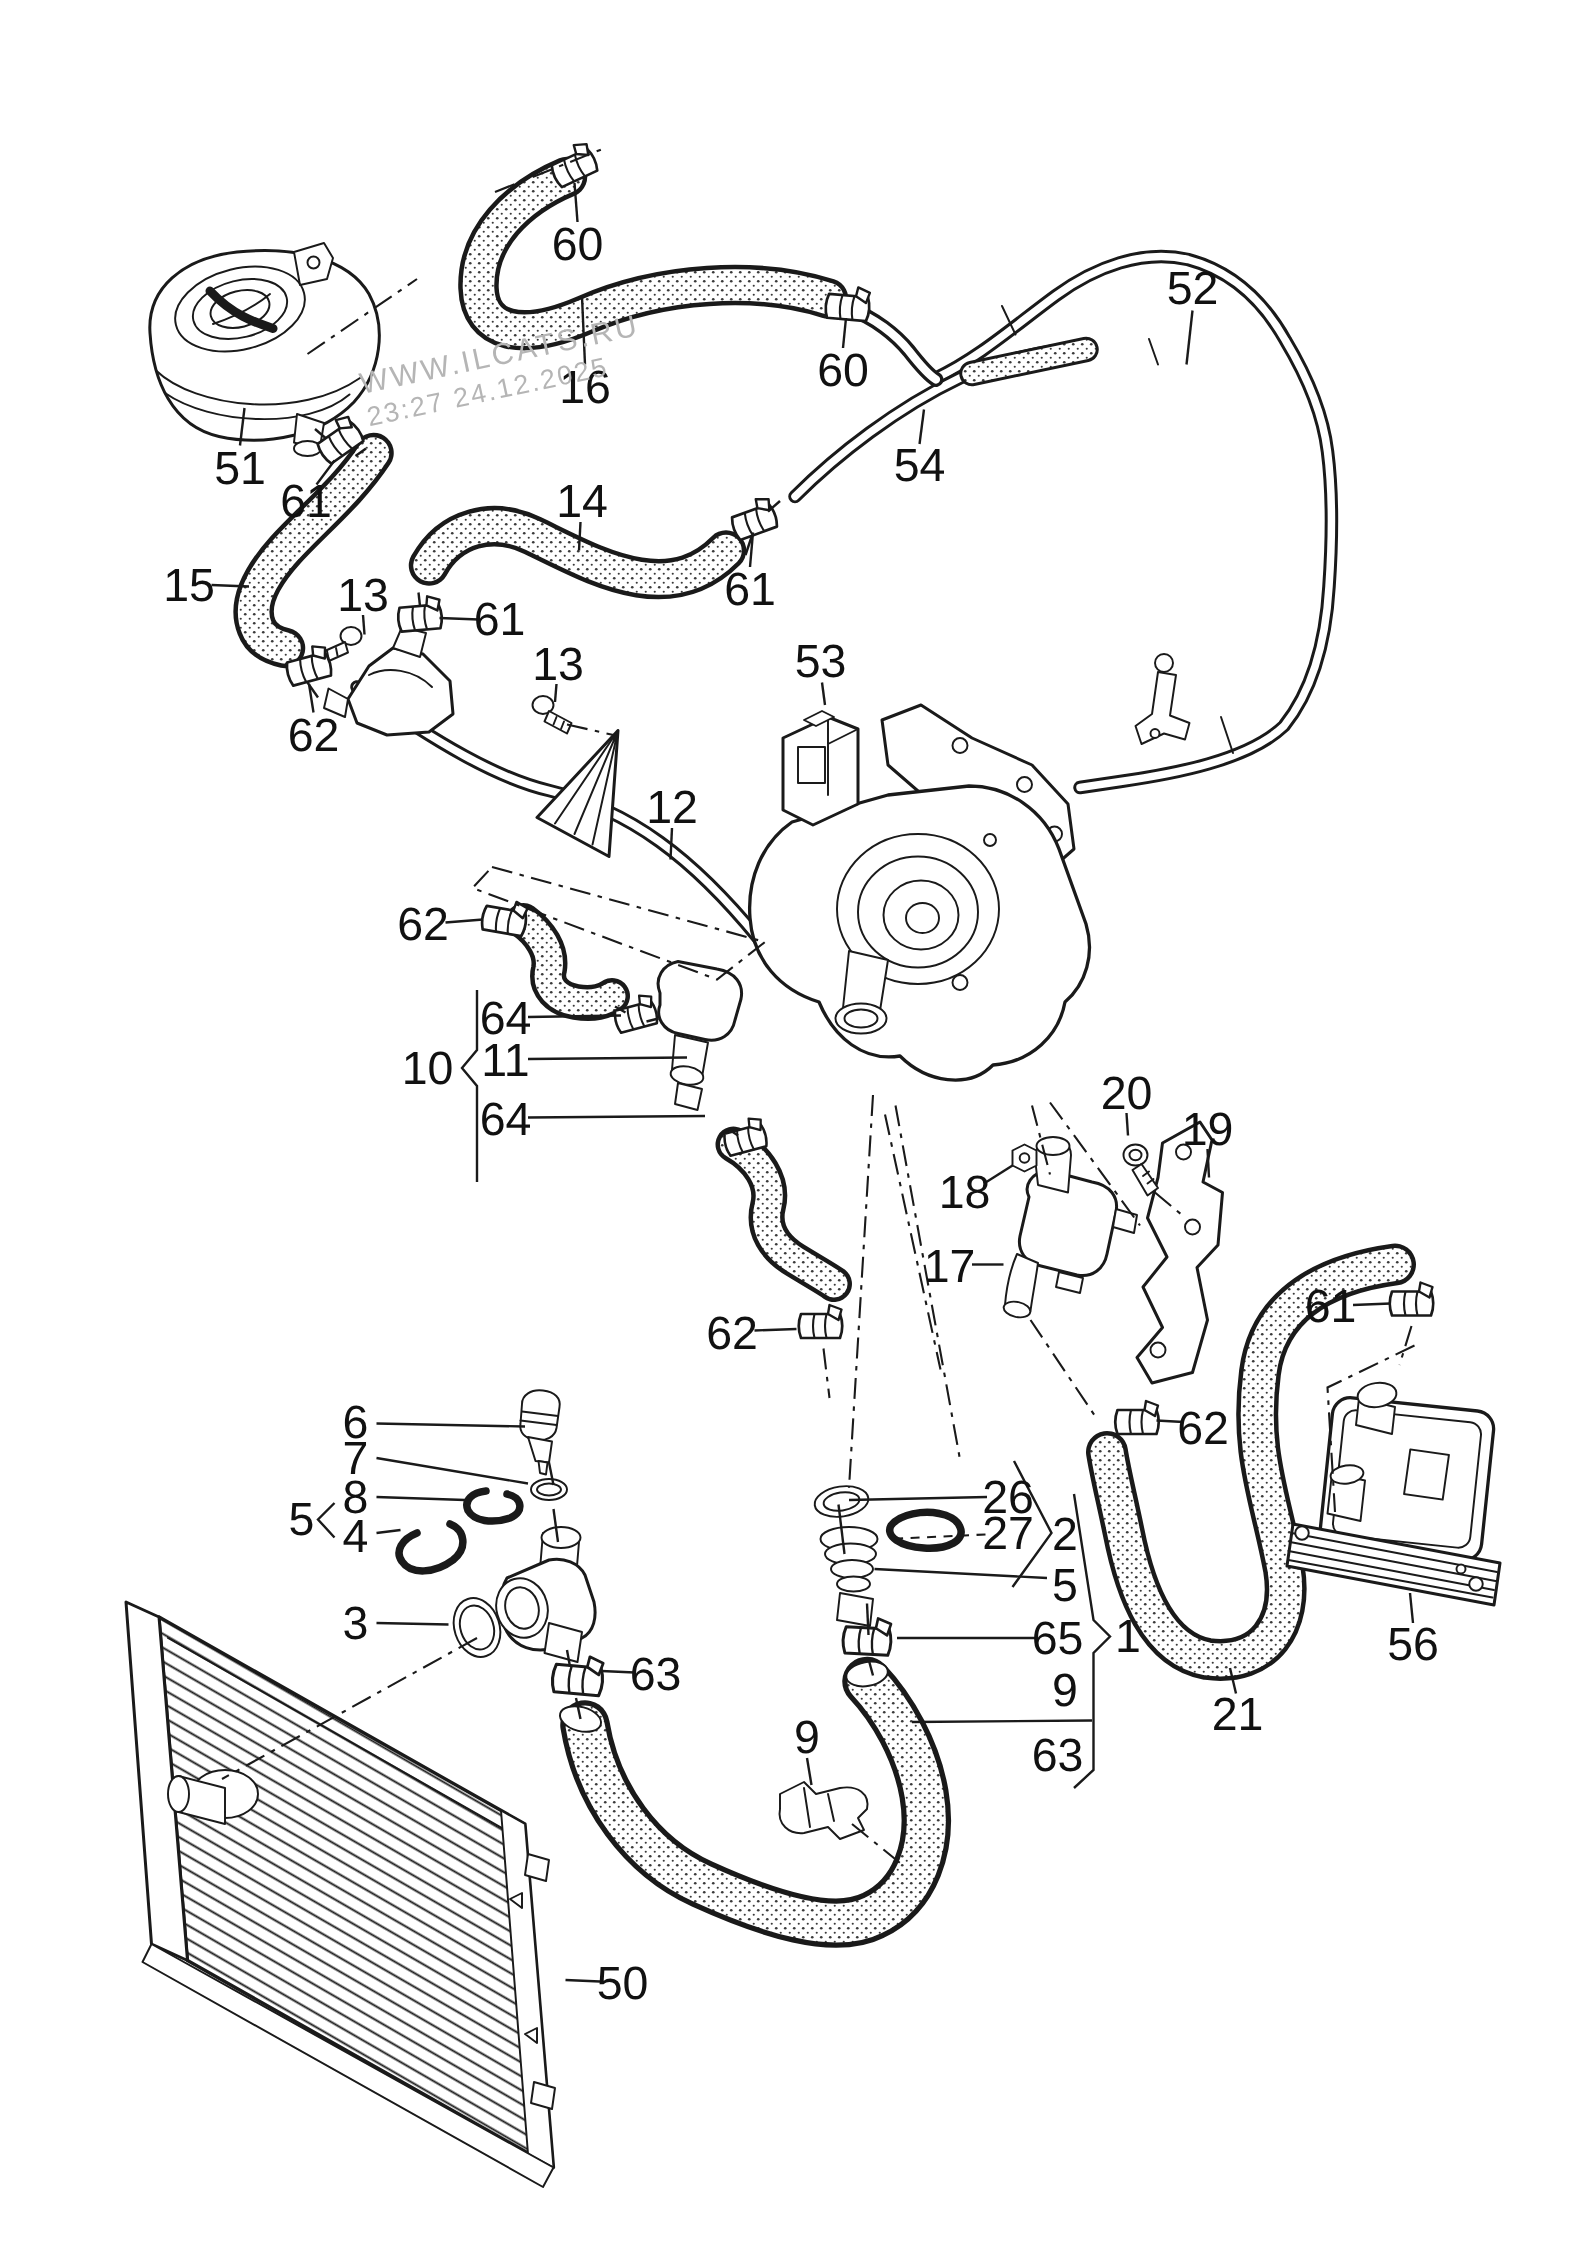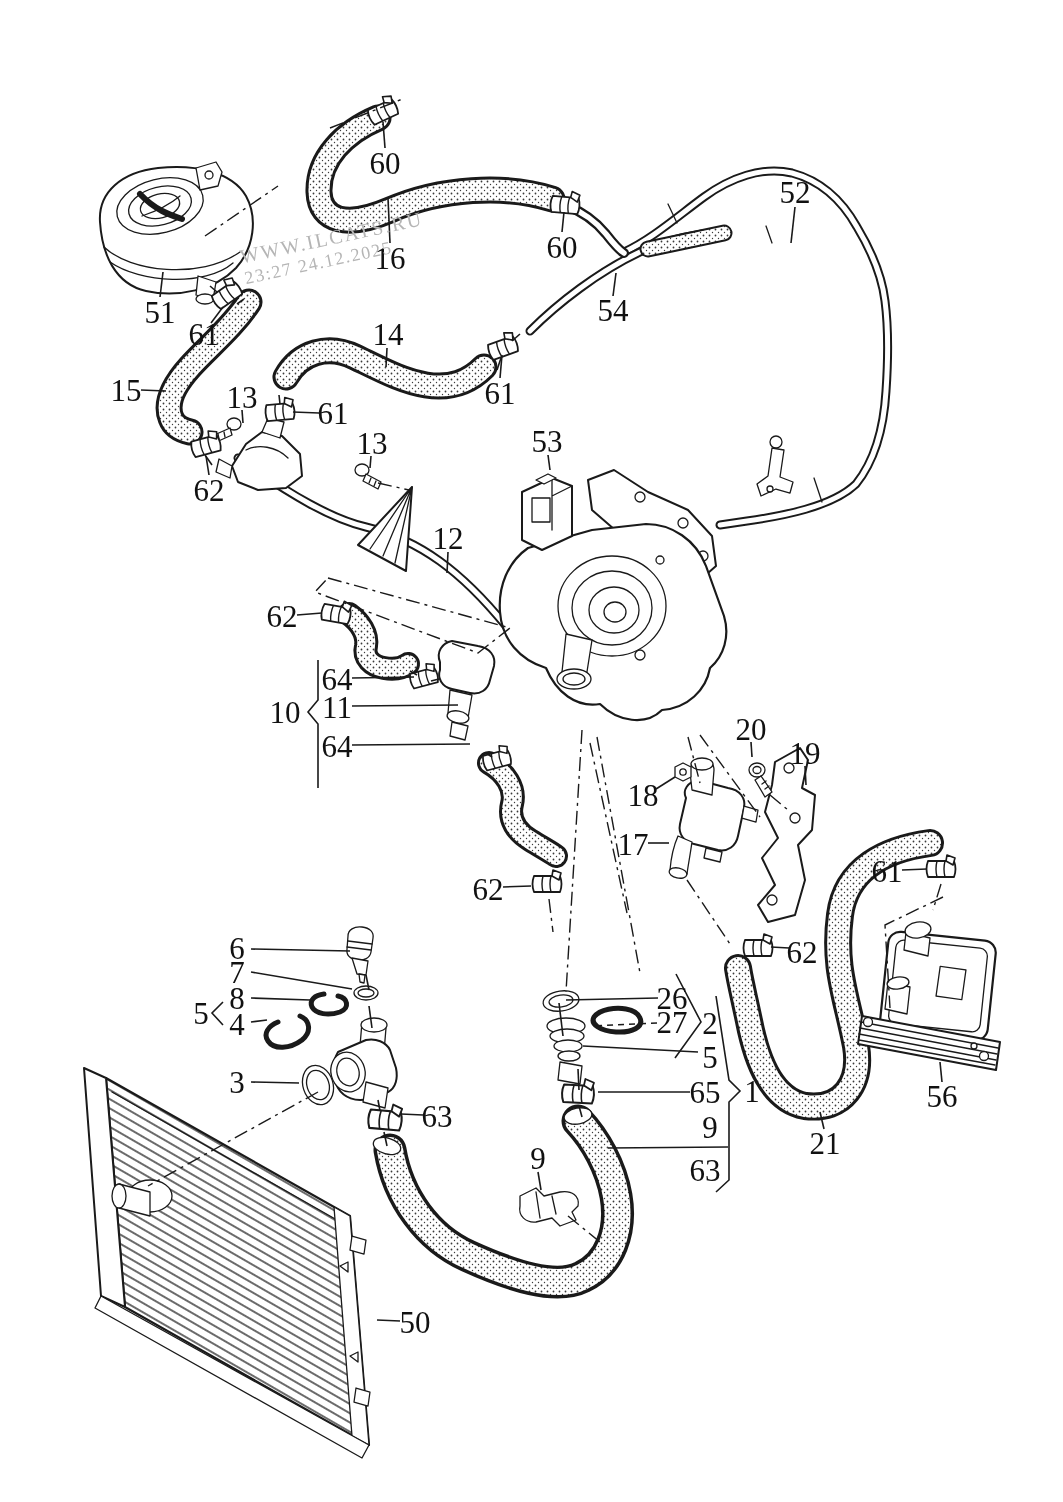--- a/index.html
+++ b/index.html
@@ -1,17 +1,17 @@
 <!DOCTYPE html>
 <html><head>
 <meta charset="utf-8">
 <style>
   html,body{margin:0;padding:0;background:#e8e8e8;}
   #stage{position:relative;width:1063px;height:1502px;background:#ffffff;margin:0 auto;
-         font-family:Liberation Serif, serif;overflow:hidden;}
+         font-family:Liberation Sans, sans-serif;overflow:hidden;}
   svg{position:absolute;left:0;top:0;}
   
   .ln{stroke:#1a1a1a;fill:none;stroke-width:2;stroke-linecap:round;stroke-linejoin:round;}
   .fw{fill:#ffffff;stroke:#1a1a1a;stroke-width:2;stroke-linejoin:round;}
   .thin{stroke-width:1.3;}
   .hoseO{stroke:#1a1a1a;fill:none;stroke-linecap:round;}
   .hoseI{fill:none;stroke-linecap:round;}
   .lead{stroke:#1a1a1a;stroke-width:1.6;fill:none;}
   .dashdot{stroke:#1a1a1a;stroke-width:1.4;fill:none;stroke-dasharray:14 5 3 5;}
   .dashed{stroke:#1a1a1a;stroke-width:1.4;fill:none;stroke-dasharray:6 5;}

